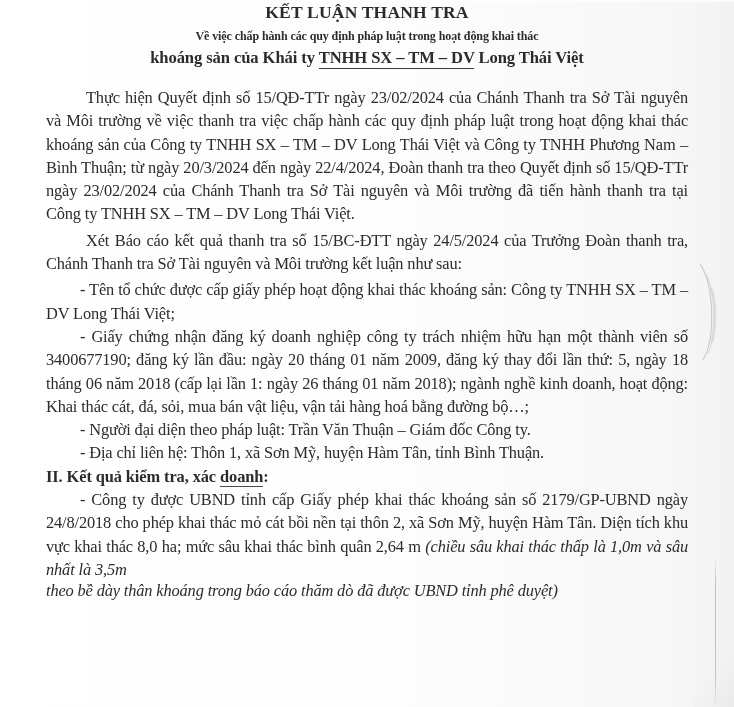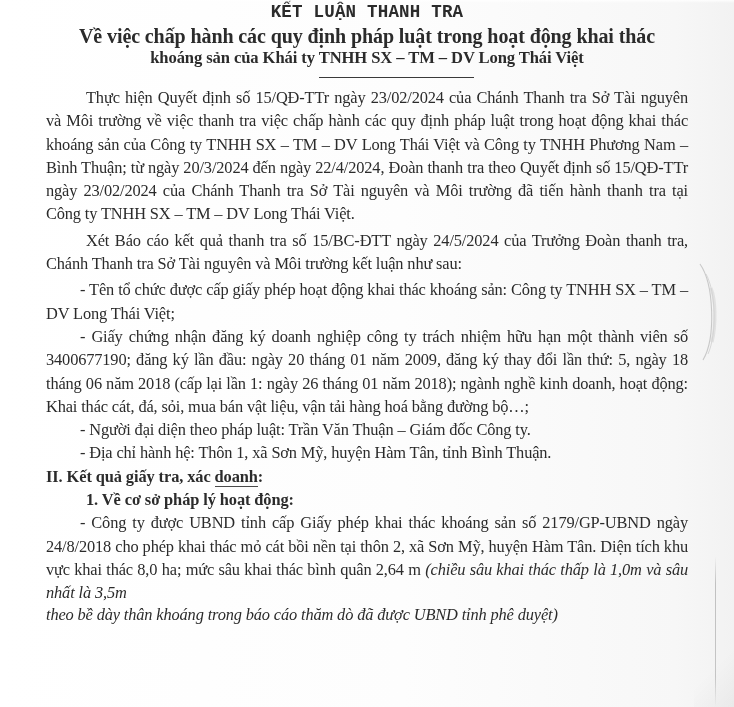--- a/index.html
+++ b/index.html
@@ -38,40 +38,39 @@
   .title-block {
     text-align: center;
     padding-top: 2px;
   }
   .title-main {
     font-weight: bold;
     font-size: 17.5px;
     letter-spacing: 0.2px;
     line-height: 21px;
     white-space: nowrap;
-    font-family: Liberation Mono, monospace;
   }
   .title-sub {
     font-weight: bold;
-    font-size: 20px;
+    font-size: 12px;
     line-height: 22px;
     letter-spacing: -0.1px;
     margin-top: 2px;
     white-space: nowrap;
   }
   .title-sub-2 {
     font-weight: bold;
     font-size: 16.6px;
     line-height: 22px;
     letter-spacing: -0.1px;
     white-space: nowrap;
   }
   .ul-company {
     border-bottom: 1.4px solid #3a3a3a;
-    padding-bottom: 10px;
+    padding-bottom: 1px;
   }
 
   
   .para {
     font-size: 16.4px;
     line-height: 23.3px;
     text-align: justify;
     text-justify: inter-word;
     margin: 0;
     letter-spacing: -0.15px;
@@ -176,26 +175,25 @@
     </div>
 
     <div class="p2">
       <p class="para indent">Xét Báo cáo kết quả thanh tra số 15/BC-ĐTT ngày 24/5/2024 của Trưởng Đoàn thanh tra, Chánh Thanh tra Sở Tài nguyên và Môi trường kết luận như sau:</p>
     </div>
 
     <div class="h-sec">
       <p class="para indent-bullet">- Tên tổ chức được cấp giấy phép hoạt động khai thác khoáng sản: Công ty TNHH SX – TM – DV Long Thái Việt;</p>
       <p class="para indent-bullet">- Giấy chứng nhận đăng ký doanh nghiệp công ty trách nhiệm hữu hạn một thành viên số 3400677190; đăng ký lần đầu: ngày 20 tháng 01 năm 2009, đăng ký thay đổi lần thứ: 5, ngày 18 tháng 06 năm 2018 (cấp lại lần 1: ngày 26 tháng 01 năm 2018); ngành nghề kinh doanh, hoạt động: Khai thác cát, đá, sỏi, mua bán vật liệu, vận tải hàng hoá bằng đường bộ…;</p>
       <p class="para indent-bullet">- Người đại diện theo pháp luật: Trần Văn Thuận – Giám đốc Công ty.</p>
-      <p class="para indent-bullet">- Địa chỉ hành hệ: Thôn 1, xã Sơn Mỹ, huyện Hàm Tân, tỉnh Bình Thuận.</p>
-    </div>
-
-    <p class="heading heading-flush"><span>II. Kết quả giấy tra, xác </span><span class="ul-thin">doanh</span><span>:</span></p>
-
-    <p class="heading heading-indent">1. Về cơ sở pháp lý hoạt động:</p>
+      <p class="para indent-bullet">- Địa chỉ liên hệ: Thôn 1, xã Sơn Mỹ, huyện Hàm Tân, tỉnh Bình Thuận.</p>
+    </div>
+
+    <p class="heading heading-flush"><span>II. Kết quả kiểm tra, xác </span><span class="ul-thin">doanh</span><span>:</span></p>
+
 
     <p class="para indent-bullet"><span>- Công ty được UBND tỉnh cấp Giấy phép khai thác khoáng sản số 2179/GP-UBND ngày 24/8/2018 cho phép khai thác mỏ cát bồi nền tại thôn 2, xã Sơn Mỹ, huyện Hàm Tân. Diện tích khu vực khai thác 8,0 ha; mức sâu khai thác bình quân 2,64 m </span><span class="ital">(chiều sâu khai thác thấp là 1,0m và sâu nhất là 3,5m</span></p>
 
     <div class="clip-last">
       <p class="para ital">theo bề dày thân khoáng trong báo cáo thăm dò đã được UBND tỉnh phê duyệt)</p>
     </div>
 
   </div>
 
   <div class="curl">

